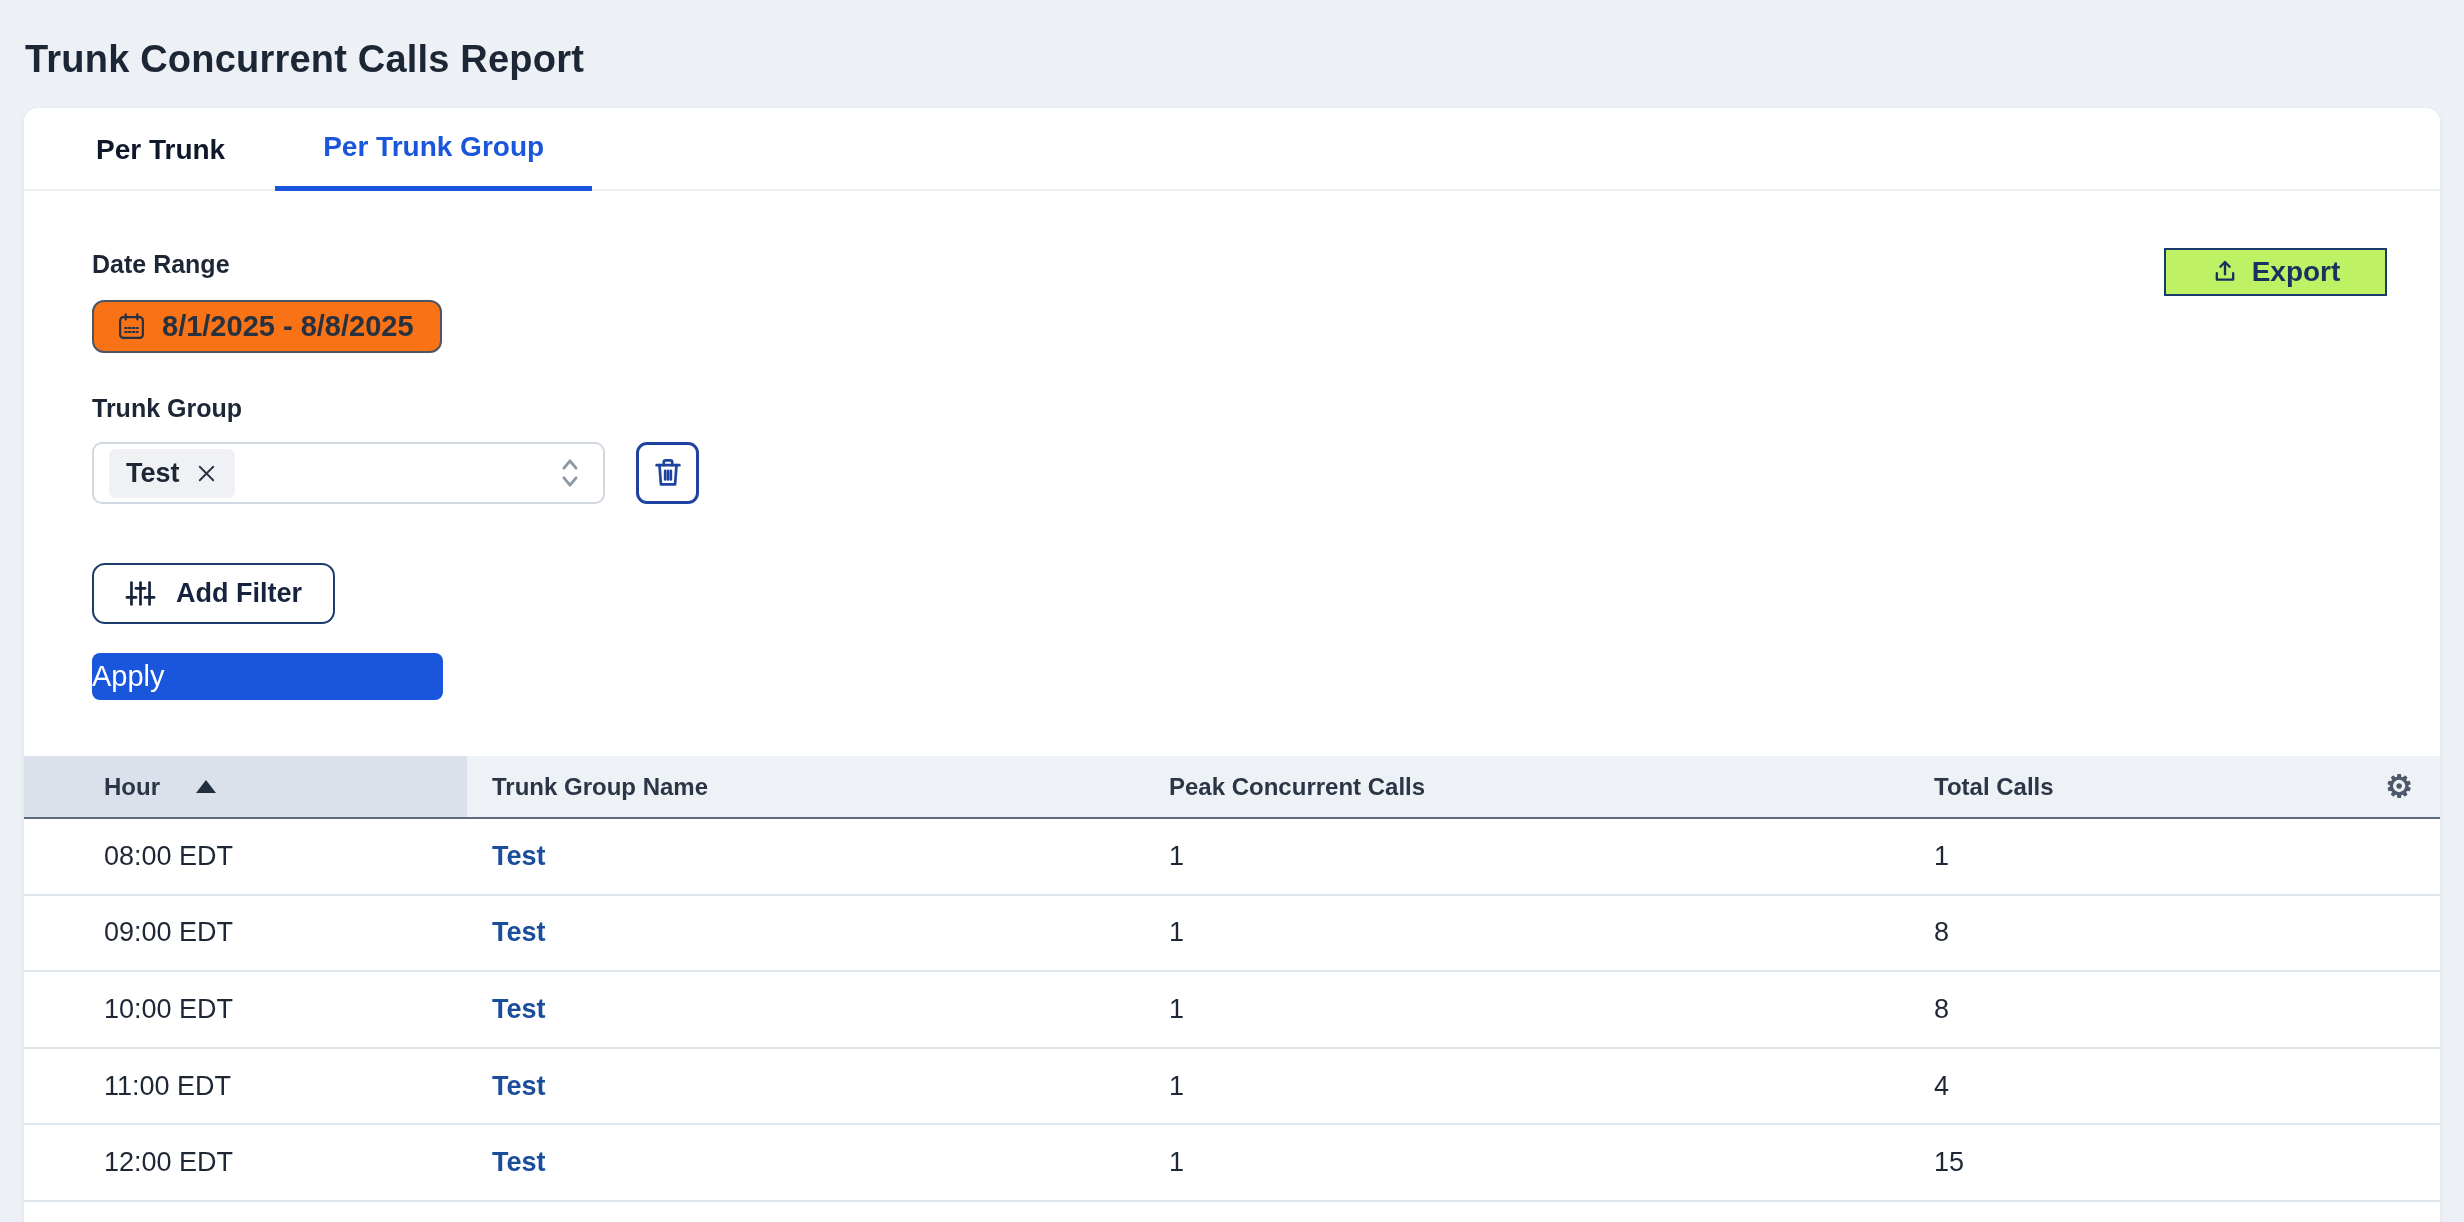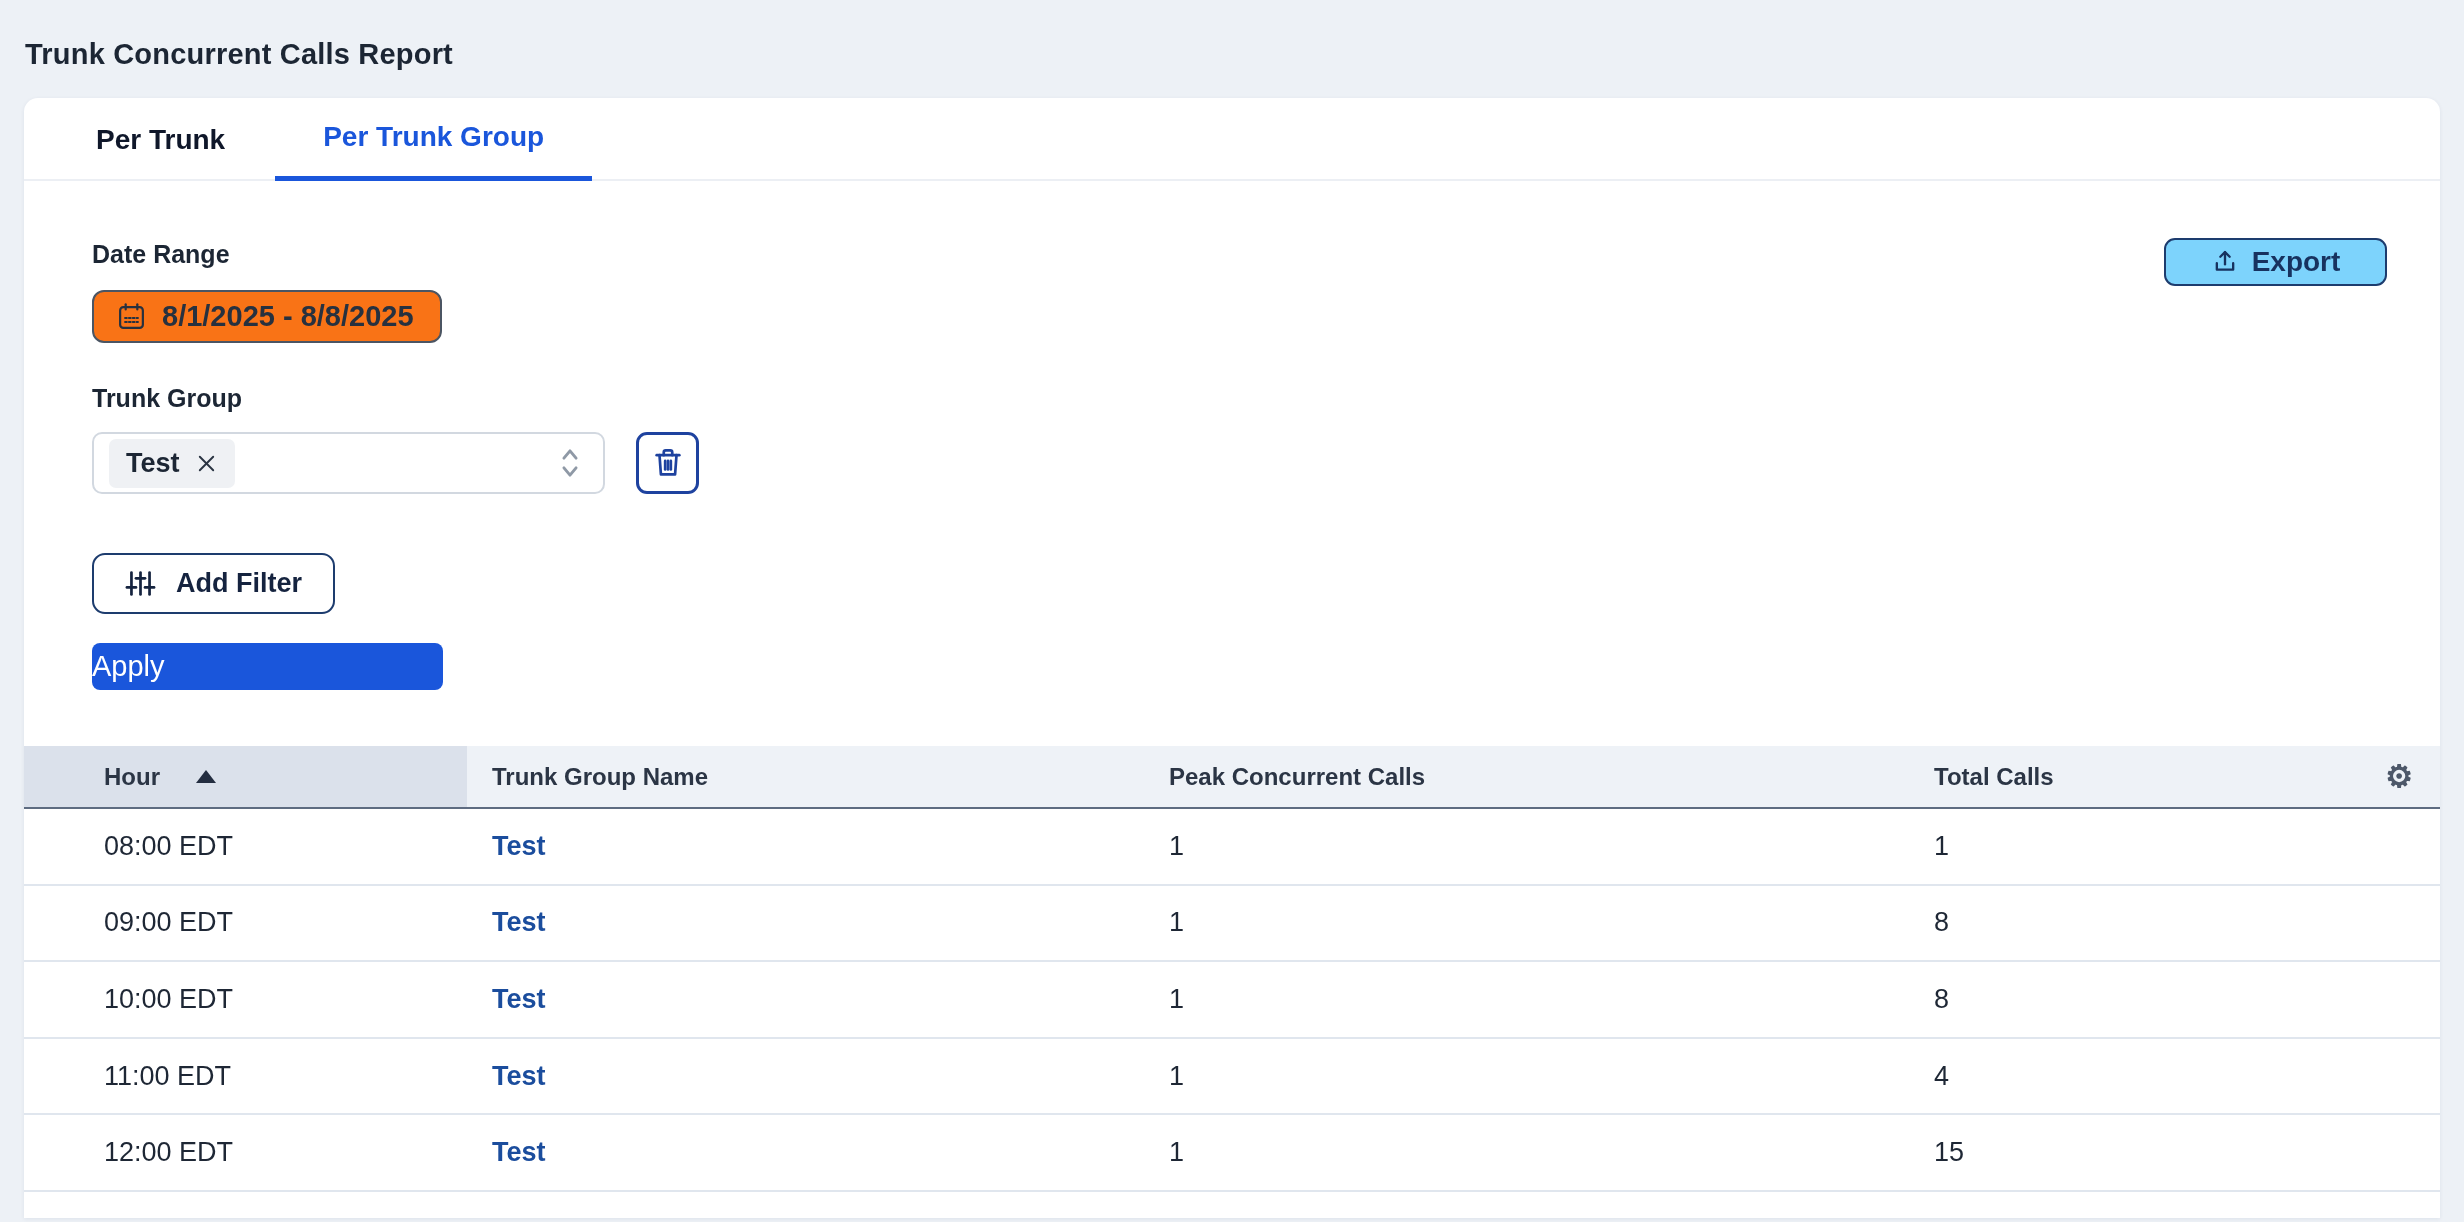--- a/index.html
+++ b/index.html
@@ -4,21 +4,21 @@
 <style>
   * { margin:0; padding:0; box-sizing:border-box; }
   html,body { width:2464px; height:1222px; overflow:hidden; }
   body {
     background:#edf1f6;
     font-family:"Liberation Sans", sans-serif;
     color:#1e2735;
   }
   .page-title {
     margin:38px 0 0 25px;
-    font-size:29px; font-weight:700; color:#1c2634; letter-spacing:.2px;
+    font-size:38px; font-weight:700; color:#1c2634; letter-spacing:.2px;
   }
   .card {
     position:relative;
     margin:27px 24px 0 24px;
     width:2416px; height:1120px;
     background:#ffffff;
     border-radius:14px 14px 0 0;
     box-shadow:0 1px 4px rgba(20,40,80,.07);
     overflow:hidden;
   }
@@ -66,21 +66,21 @@
     margin-top:29px;
     width:351px; height:47px;
     background:var(--accent); border:none; border-radius:8px;
     color:#ffffff; font-size:29px; font-weight:500; font-family:inherit; cursor:pointer;
     display:flex; align-items:center; justify-content:flex-start;
   }
   .export-btn {
     position:absolute; top:57px; right:53px;
     width:223px; height:48px;
     display:flex; align-items:center; justify-content:center; gap:13px;
-    border:2px solid #1d3c6e; border-radius:11px; background:#7dd3fc;
+    border:2px solid #1d3c6e; border-radius:0; background:#bef264;
     font-size:28px; font-weight:700; color:#17325f; cursor:pointer;
   }
   
   .table { margin-top:56px; width:100%; }
   .thead {
     display:flex; height:63px; align-items:stretch;
     background:#eef2f7; border-bottom:2px solid #5e6c81;
     font-size:24px; font-weight:700; color:#2b3545;
   }
   .th { display:flex; align-items:center; }

